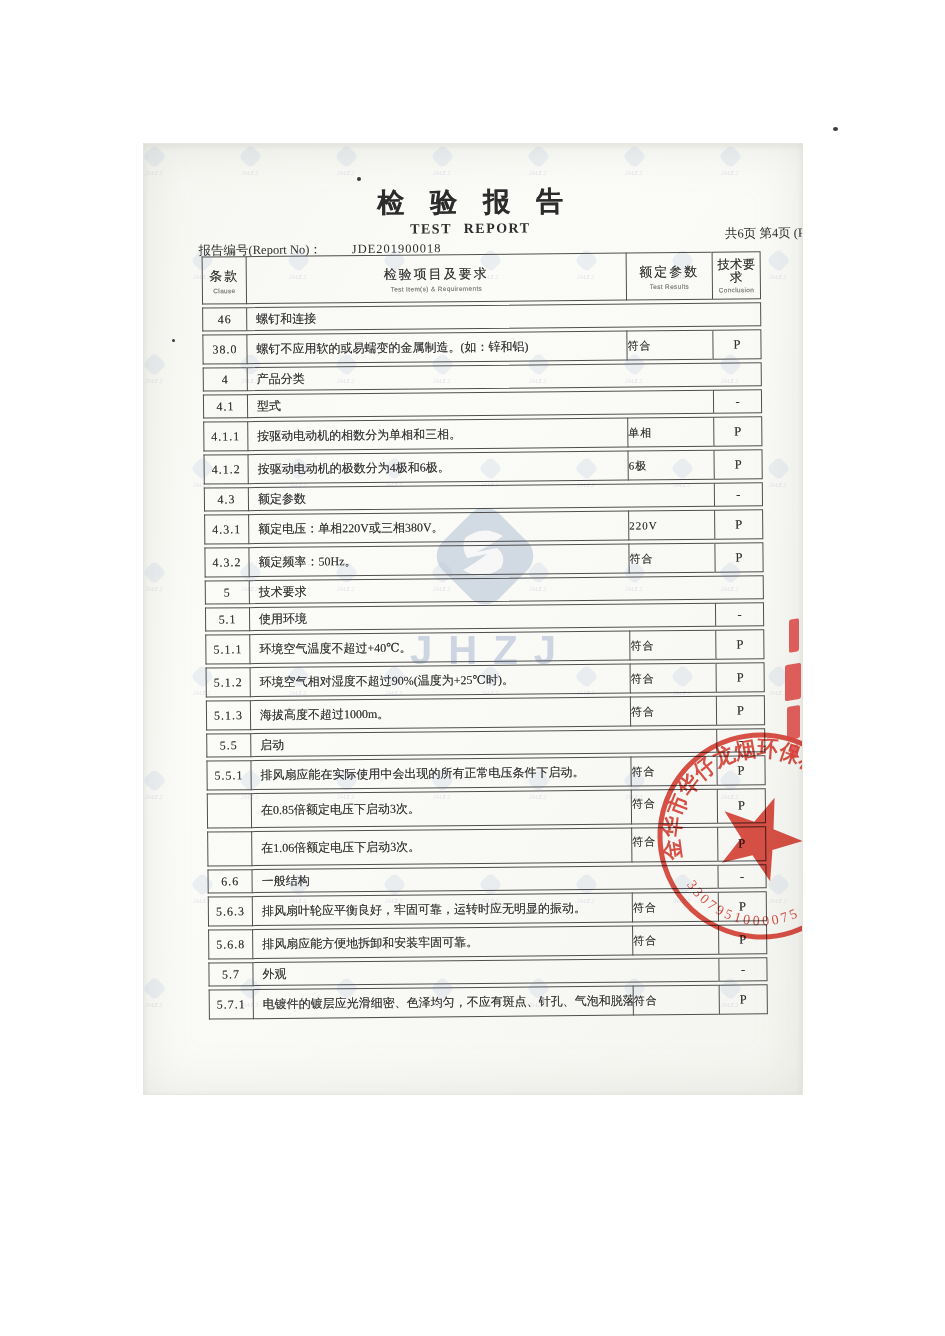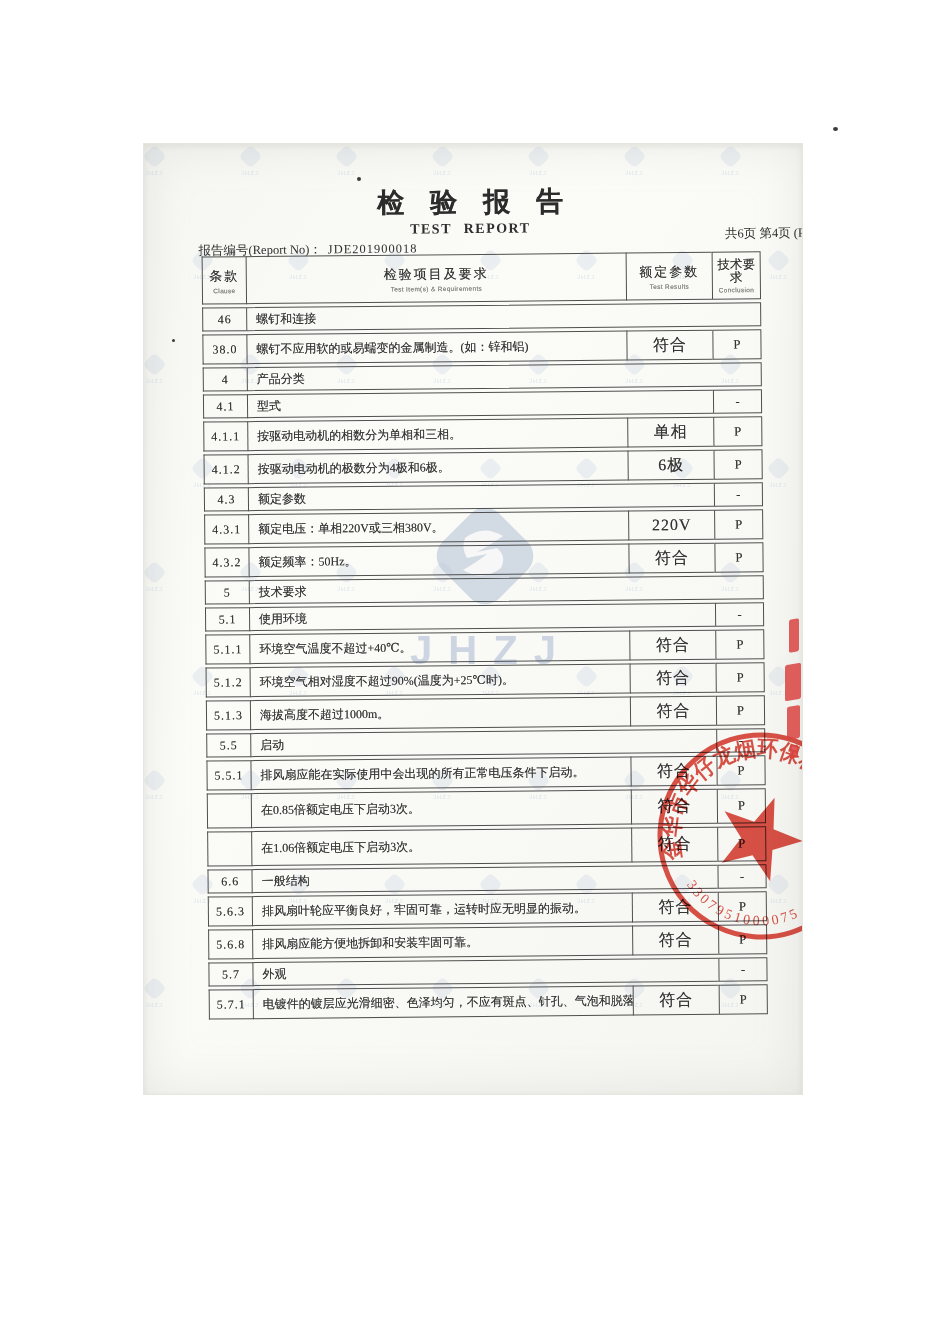--- a/index.html
+++ b/index.html
@@ -23,39 +23,39 @@
           font-size:40px;letter-spacing:16px;color:rgba(176,191,212,.62);text-indent:16px;}
   
   .content{position:absolute;left:0;top:0;right:0;bottom:0;z-index:1;
            transform:rotate(-0.55deg);transform-origin:50% 38%;}
   .title-cn{margin:40px 0 0 0;text-align:center;font-size:27px;font-weight:bold;color:#2c2c2c;
             letter-spacing:26px;text-indent:26px;text-shadow:0 0 .5px rgba(50,50,50,.8);}
   .title-en{text-align:center;font-size:14px;font-weight:bold;letter-spacing:1.5px;word-spacing:7px;
             color:#2e2e2e;margin-top:1px;}
   .page-info{position:absolute;top:84px;left:505px;width:180px;text-align:right;font-size:12.5px;color:#2f2f2f;}
   .report-no{position:absolute;top:96px;left:57px;font-size:12.5px;color:#2f2f2f;}
-  .report-no .val{letter-spacing:1px;padding-left:6px;}
+  .report-no .val{letter-spacing:1px;padding-left:6px;margin-left:24px;}
   
   table.report{position:absolute;left:60px;top:107px;width:559px;table-layout:fixed;
                border-collapse:separate;border-spacing:0 3px;font-size:12px;color:#343434;}
   col.c1{width:44px;} col.c2{width:380px;} col.c3{width:86px;} col.c4{width:49px;}
   .report td,.report th{border-top:1px solid #4f4f4f;border-bottom:1px solid #4f4f4f;border-left:1px solid #4f4f4f;
                vertical-align:middle;background:transparent;padding:0;font-weight:normal;
                text-shadow:0 0 .4px rgba(60,60,60,.65);}
   .report td:last-child,.report th:last-child{border-right:1px solid #4f4f4f;}
   .report thead tr{height:48px;}
   th .h-cn{font-size:13px;letter-spacing:2px;color:#333;}
   th .h-en{font-size:7px;color:#8b8b8b;letter-spacing:.4px;margin-top:2px;
            font-family:"Liberation Sans",sans-serif;transform:scale(.92);}
   th{text-align:center;}
   th.h-conc .h-cn{letter-spacing:0;line-height:13px;display:block;width:42px;margin:0 auto;
                   white-space:normal;font-size:12.5px;}
   td.cl{text-align:center;letter-spacing:1px;font-size:12px;}
   td.it{padding-left:9px;white-space:nowrap;overflow:hidden;font-size:12px;}
-  td.rs{text-align:center;font-size:16px;letter-spacing:1px;}
+  td.rs{font-size:11px;letter-spacing:1px;}
   td.cc{text-align:center;font-size:12.5px;}
   tr.r-section{height:24px;} tr.r-data{height:30px;} tr.r-tall{height:35px;}
   tr.r-tall td.rs{vertical-align:top;padding-top:6px;}
   tr.r-tall td.it{vertical-align:bottom;padding-bottom:8px;}
   
   .stamp{position:absolute;left:502px;top:577px;width:230px;height:230px;z-index:2;
          mix-blend-mode:multiply;opacity:.88;transform:rotate(4deg);}
   
   .frag{position:absolute;background:#d84340;z-index:2;border-radius:2px;transform:skewY(-10deg);opacity:.85;}
   .speck{position:absolute;background:#3a3a3a;border-radius:50%;z-index:3;}

